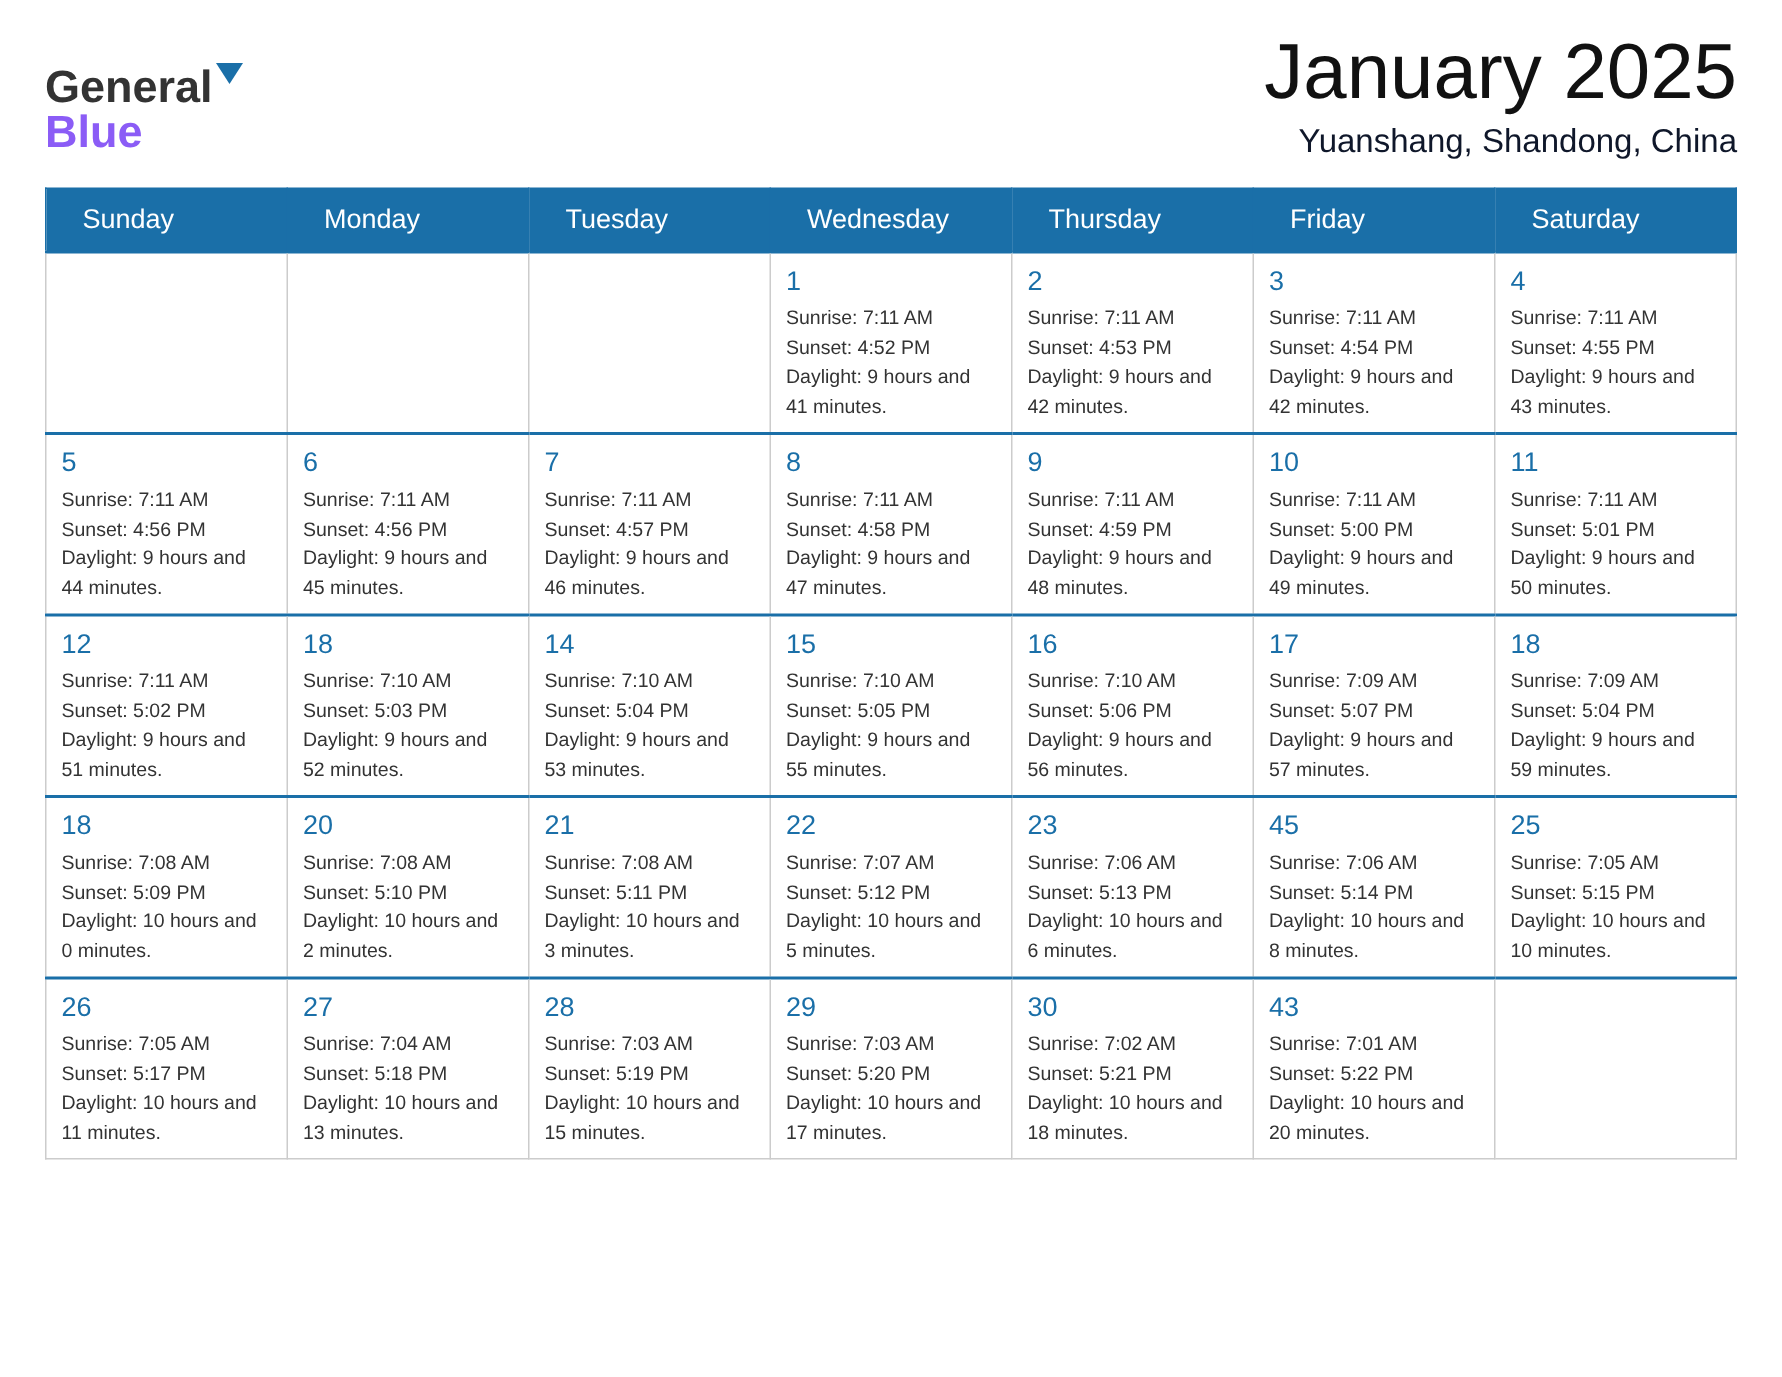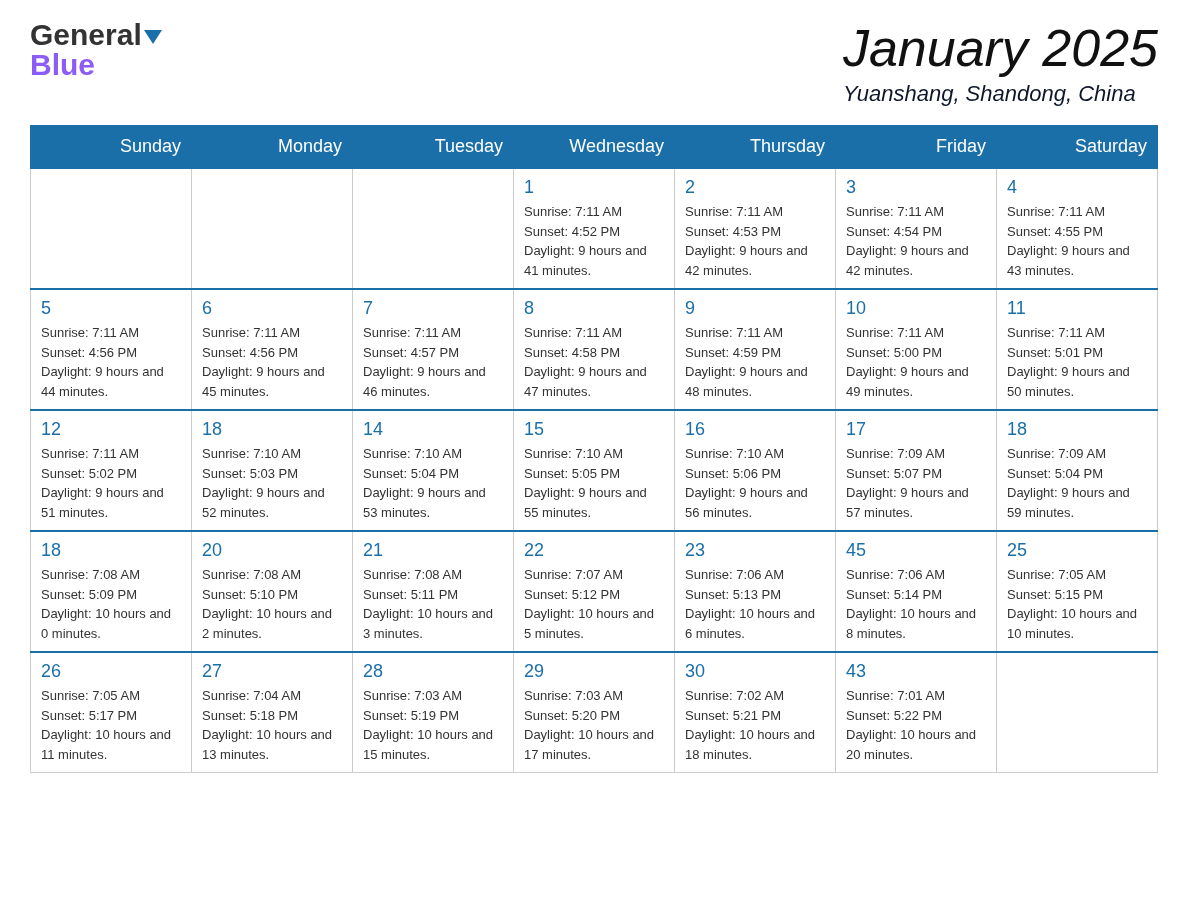--- a/index.html
+++ b/index.html
@@ -17,21 +17,21 @@
       align-items: flex-start;
       margin-bottom: 18px;
     }
     .logo {
       display: flex;
       flex-direction: column;
       align-items: flex-start;
       line-height: 1;
     }
     .title-block {
-      font-style: italic;
+      text-align: right;
     }
     .calendar-title {
       font-size: 52px;
       font-weight: normal;
       color: #111;
       line-height: 1.1;
     }
     .calendar-subtitle {
       font-size: 22px;
       color: #0f172a;
@@ -40,22 +40,22 @@
     table {
       width: 100%;
       border-collapse: collapse;
       table-layout: fixed;
     }
     thead th {
       background: #1a6fa8;
       color: #fff;
       font-size: 18px;
       font-weight: normal;
-      padding: 10px 10px;
-      text-align: right;
+      padding: 10px 24px;
+      text-align: left;
       border: 1px solid #1a6fa8;
     }
     tbody td {
       vertical-align: top;
       padding: 8px 10px;
       border: 1px solid #ccc;
       border-top: 2px solid #1a6fa8;
       font-size: 13px;
       color: #333;
       height: 120px;
@@ -79,20 +79,21 @@
       border-right: 1px solid #ccc;
     }
     .logo-row {
       display: flex;
       align-items: center;
     }
     .logo-text-general {
       font-size: 30px;
       font-weight: bold;
       color: #333;
+      margin-top: 24px;
     }
     .logo-text-blue {
       font-size: 30px;
       font-weight: bold;
       color: #8b5cf6;
     }
     .logo-arrow {
       display: inline-block;
       width: 0; height: 0;
       border-left: 9px solid transparent;

